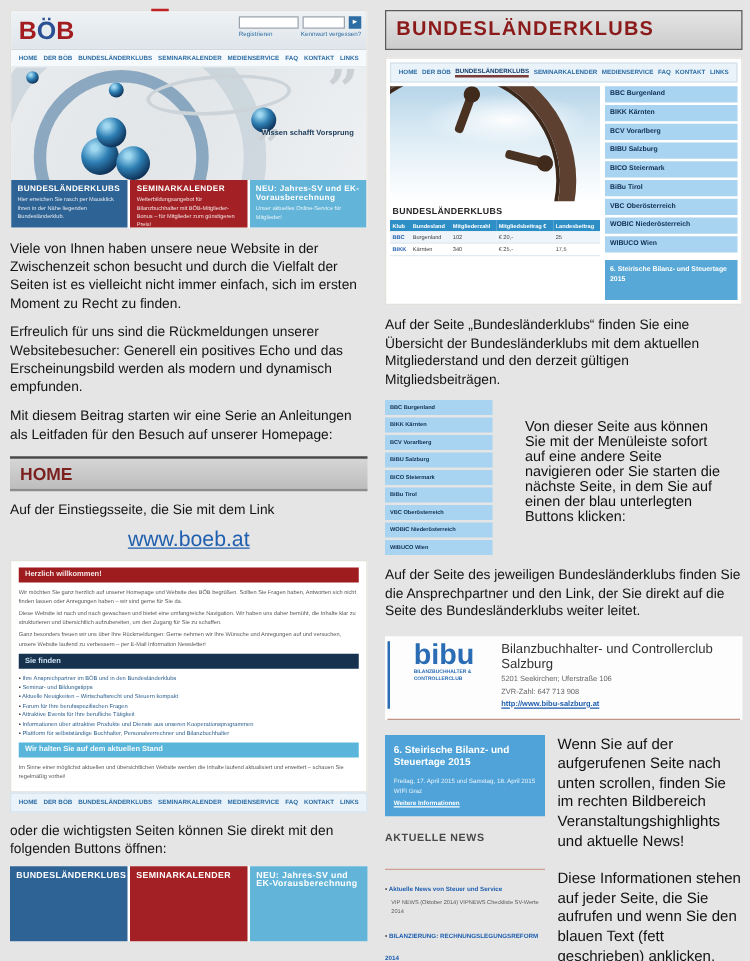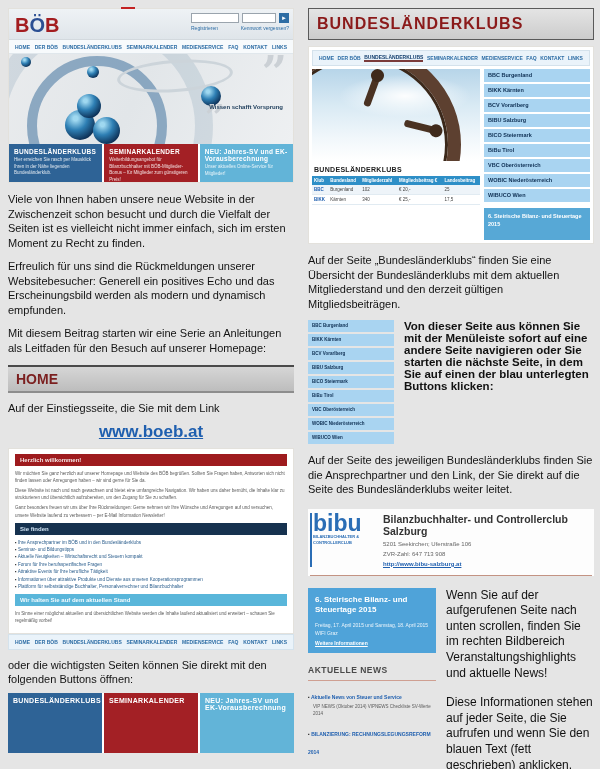--- a/index.html
+++ b/index.html
@@ -60,21 +60,21 @@
   .t-big .teaser .tt{font-size:7px;}
   .teaser.blue{background:#2e6396;}
   .teaser.red{background:#a32025;}
   .teaser.lblue{background:#62b4d8;}
 
   
   .home-bar{margin:10px 0 8px 0;padding:4px 8px;font-size:14px;font-weight:bold;color:#7b1f1f;
             background:linear-gradient(180deg,#d6d6d6,#bdbdbd);
             border-top:2px solid #4a4a4a;border-bottom:2px solid #8d8d8d;}
   .biglink{text-align:center;margin:6px 0;}
-  .biglink a{font-size:17px;font-weight:bold;color:#1f5faf;text-decoration:underline;}
+  .biglink a{font-size:17px;font-weight:normal;color:#1f5faf;text-decoration:underline;}
 
   
   .shot2{padding:5px 6px;background:#fff;}
   .wbar{padding:3px 5px;font-size:6px;font-weight:bold;color:#f5e4e4;margin:4px 0;}
   .wbar.red{background:#9e1b1e;margin-top:0;}
   .wbar.navy{background:#16324f;color:#cfe2f2;}
   .wbar.lblue{background:#59b6da;color:#f2fafd;}
   .micro{font-size:4.5px;line-height:1.6;color:#5a5a5a;margin:3px 0;}
   .microlist{margin:3px 0;padding:0;list-style:none;}
   .microlist li{font-size:4.6px;line-height:1.6;color:#2a5d8c;}
@@ -110,42 +110,42 @@
   .klubtable td:first-child{color:#1f5faf;font-weight:bold;}
   .s3-right{flex:1;display:flex;flex-direction:column;gap:2px;}
   .klub-btn{background:#a9d4f1;color:#0d2e52;font-size:5.5px;font-weight:bold;
             padding:2px 4px;height:9px;line-height:9px;white-space:nowrap;overflow:hidden;}
   .mini-event{margin-top:4px;background:#57a8d6;color:#fff;font-size:5.5px;font-weight:bold;
             padding:4px;line-height:1.5;height:24px;overflow:hidden;}
 
   .menu-row{display:flex;gap:10px;margin:8px 0;}
   .menu-list{width:86px;flex-shrink:0;display:flex;flex-direction:column;gap:2px;}
   .menu-list .klub-btn{font-size:4.5px;height:8px;line-height:8px;}
-  .flexp{flex:1;margin:0;font-size:11.5px;font-weight:bold;}
+  .flexp{flex:1;margin:16px;font-size:11.5px;}
 
   .bibu{margin-top:12px;background:#fdfdfd;padding:4px 2px 0 2px;}
   .crumb{font-size:11px;font-weight:bold;color:#222;margin-bottom:6px;}
   .bibu-row{display:flex;gap:8px;}
-  .bibu-logo{width:62px;border-left:2px solid #2a6db5;padding-left:1px;}
+  .bibu-logo{width:62px;border-left:2px solid #2a6db5;padding-left:19px;}
   .bibu-word{display:block;font-size:23px;font-weight:bold;color:#2a6db5;line-height:.95;}
   .bibu-cap{display:block;font-size:4px;color:#2a6db5;font-weight:bold;line-height:1.3;}
   .bibu-info{flex:1;}
-  .bname{font-size:10.5px;font-weight:bold;color:#333;margin-bottom:4px;}
+  .bname{font-size:10.5px;font-weight:normal;color:#333;margin-bottom:4px;}
   .baddr{font-size:6px;color:#666;margin-bottom:4px;}
   .burl{font-size:6px;color:#1f5faf;font-weight:bold;text-decoration:underline;}
   .bibu hr{border:none;border-top:1px solid #c39383;margin:8px 0 0 0;}
 
   .bottom-row{display:flex;gap:10px;margin-top:12px;}
   .b-left{width:128px;flex-shrink:0;}
   .event-box{background:#4fa3d9;color:#fff;padding:7px 7px;}
   .ev-title{font-size:8px;font-weight:bold;line-height:1.35;margin-bottom:6px;}
   .ev-line{font-size:5px;line-height:1.5;color:#eaf4fb;}
   .ev-link{font-size:5px;font-weight:bold;text-decoration:underline;color:#fff;margin-top:3px;}
   .news-head{margin:12px 0 3px 0;font-size:8.5px;font-weight:bold;color:#4a4a4a;letter-spacing:.5px;
-             border-bottom:1px solid #cf9f91;padding-bottom:5px;}
+             border-bottom:1px solid #cf9f91;padding-bottom:20px;}
   .news-item{margin:4px 0;}
   .nt{font-size:5px;font-weight:bold;color:#1f5faf;line-height:1.5;}
   .nt::before{content:"▪ ";color:#333;}
   .ns{font-size:4.5px;line-height:1.55;color:#5a5a5a;margin:1px 0 0 5px;}
   .b-right{flex:1;}
 </style>
 </head>
 <body>
 
 <div class="page">

